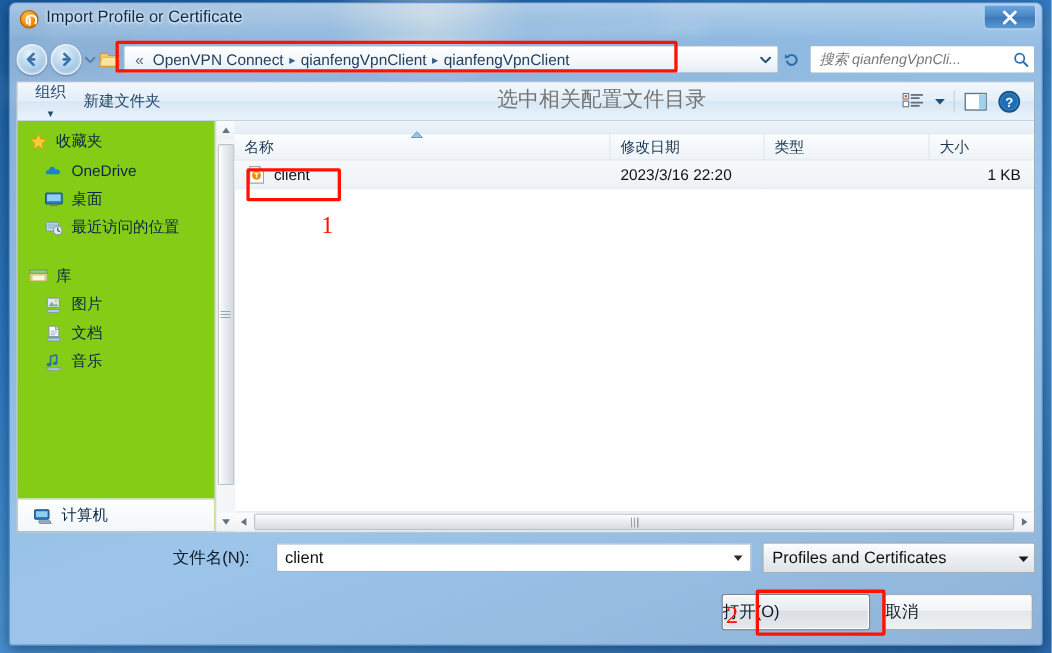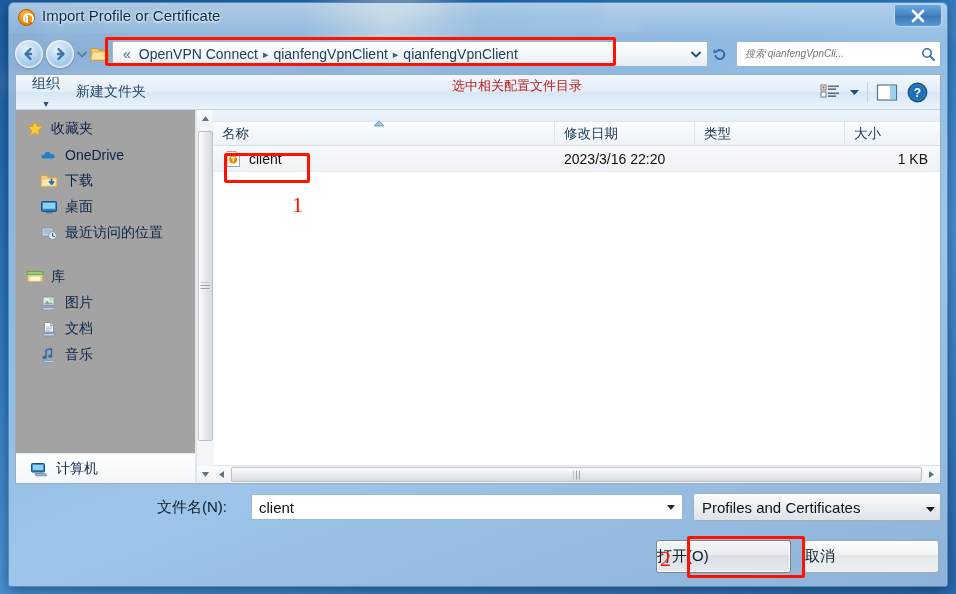--- a/index.html
+++ b/index.html
@@ -123,36 +123,36 @@
     cursor: pointer; flex: none;
   }
   .refresh {
     width: 22px; height: 24px; display: flex; align-items: center; justify-content: center;
     cursor: pointer; flex: none; margin-left: 1px;
   }
   .searchbox {
     width: 205px; height: 26px; flex: none; margin-left: 5px;
     background: #fff; border: 1px solid #9cb7cf; border-radius: 2px;
     display: flex; align-items: center; padding: 0 4px 0 8px;
-    font-size: 10px; color: #777; font-style: italic;
+    font-size: 13px; color: #777; font-style: italic;
     overflow: hidden; white-space: nowrap;
   }
   .search-ph { flex: 1 1 auto; overflow: hidden; text-overflow: ellipsis; }
 
   
   .redbox {
     position: absolute; border: 3px solid #ff1200; border-radius: 2px;
     pointer-events: none; z-index: 40;
   }
   .rednum {
     position: absolute; color: #ff1200; font-size: 22px; z-index: 40;
     font-family: "Liberation Serif", serif;
   }
   .redtext {
-    position: absolute; color: #b91c1c; font-size: 13px; z-index: 40;
+    position: absolute; color: #737373; font-size: 19px; z-index: 40;
     white-space: nowrap;
   }
 
   
   .frame {
     margin: 3px 6px 0 6px;
     height: 410px;
     background: #fff;
     border: 1px solid #9aadbe;
     display: flex; flex-direction: column;
@@ -172,21 +172,21 @@
   .tb-icon {
     width: 30px; height: 26px; display: flex; align-items: center; justify-content: center;
     cursor: pointer;
   }
   .tb-sep { width: 1px; height: 20px; background: #c0d2e0; margin: 0 4px; }
 
   .panes { flex: 1 1 auto; display: flex; min-height: 0; }
 
   
   .navpane {
-    width: 180px; flex: none; background: #a3a3a3;
+    width: 180px; flex: none; background: #84cc16;
     border-right: 1px solid #dfe6ec;
     position: relative; overflow: hidden;
     display: flex; flex-direction: column;
   }
   .nav-list { padding: 6px 0 0 0; flex: 1 1 auto; }
   .nav-item {
     height: 26px; display: flex; align-items: center; gap: 7px;
     padding-left: 24px; font-size: 14px; color: #0b2545; cursor: pointer;
     white-space: nowrap;
   }
@@ -461,30 +461,20 @@
 
           <div class="nav-item sub">
             <span class="nav-ico">
               <svg width="18" height="18" viewBox="0 0 18 18">
                 <path d="M4 12.5 C1.8 12.5 1 11 1.9 9.6 C2.5 8.7 3.7 8.5 4.4 8.8 C4.5 6.6 6.4 5.3 8.3 5.8 C9.4 6.1 10.2 7 10.4 8 C12.3 7.4 14.3 8.6 14.6 10.3 C14.9 11.7 13.9 12.5 12.6 12.5 Z" fill="#1b84c9"></path>
               </svg>
             </span>
             <span>OneDrive</span>
           </div>
 
-          <div class="nav-item sub">
-            <span class="nav-ico">
-              <svg width="18" height="18" viewBox="0 0 18 18">
-                <path d="M1 3.5 L6.5 3.5 L7.8 5.3 L17 5.3 L17 14.5 L1 14.5 Z" fill="#f7d27a" stroke="#cfa33e" stroke-width="0.9"></path>
-                <path d="M2.2 6.8 L17 6.8 L15.6 14.2 L1 14.2 Z" fill="#fde9b5" stroke="#dcb75c" stroke-width="0.8"></path>
-                <path d="M11.6 7.5 L11.6 11 M11.6 12 L9.6 9.8 M11.6 12 L13.6 9.8" stroke="#1d74bb" stroke-width="1.9" fill="none" stroke-linecap="round"></path>
-              </svg>
-            </span>
-            <span>下载</span>
-          </div>
 
           <div class="nav-item sub">
             <span class="nav-ico">
               <svg width="18" height="18" viewBox="0 0 18 18">
                 <rect x="1.5" y="3.5" width="15" height="10" rx="1" fill="#2f7ec4" stroke="#18537f" stroke-width="1"></rect>
                 <rect x="2.8" y="4.8" width="12.4" height="6" fill="#8fd0f0"></rect>
                 <rect x="5.5" y="14" width="7" height="1.4" fill="#6d7c88"></rect>
               </svg>
             </span>
             <span>桌面</span>

